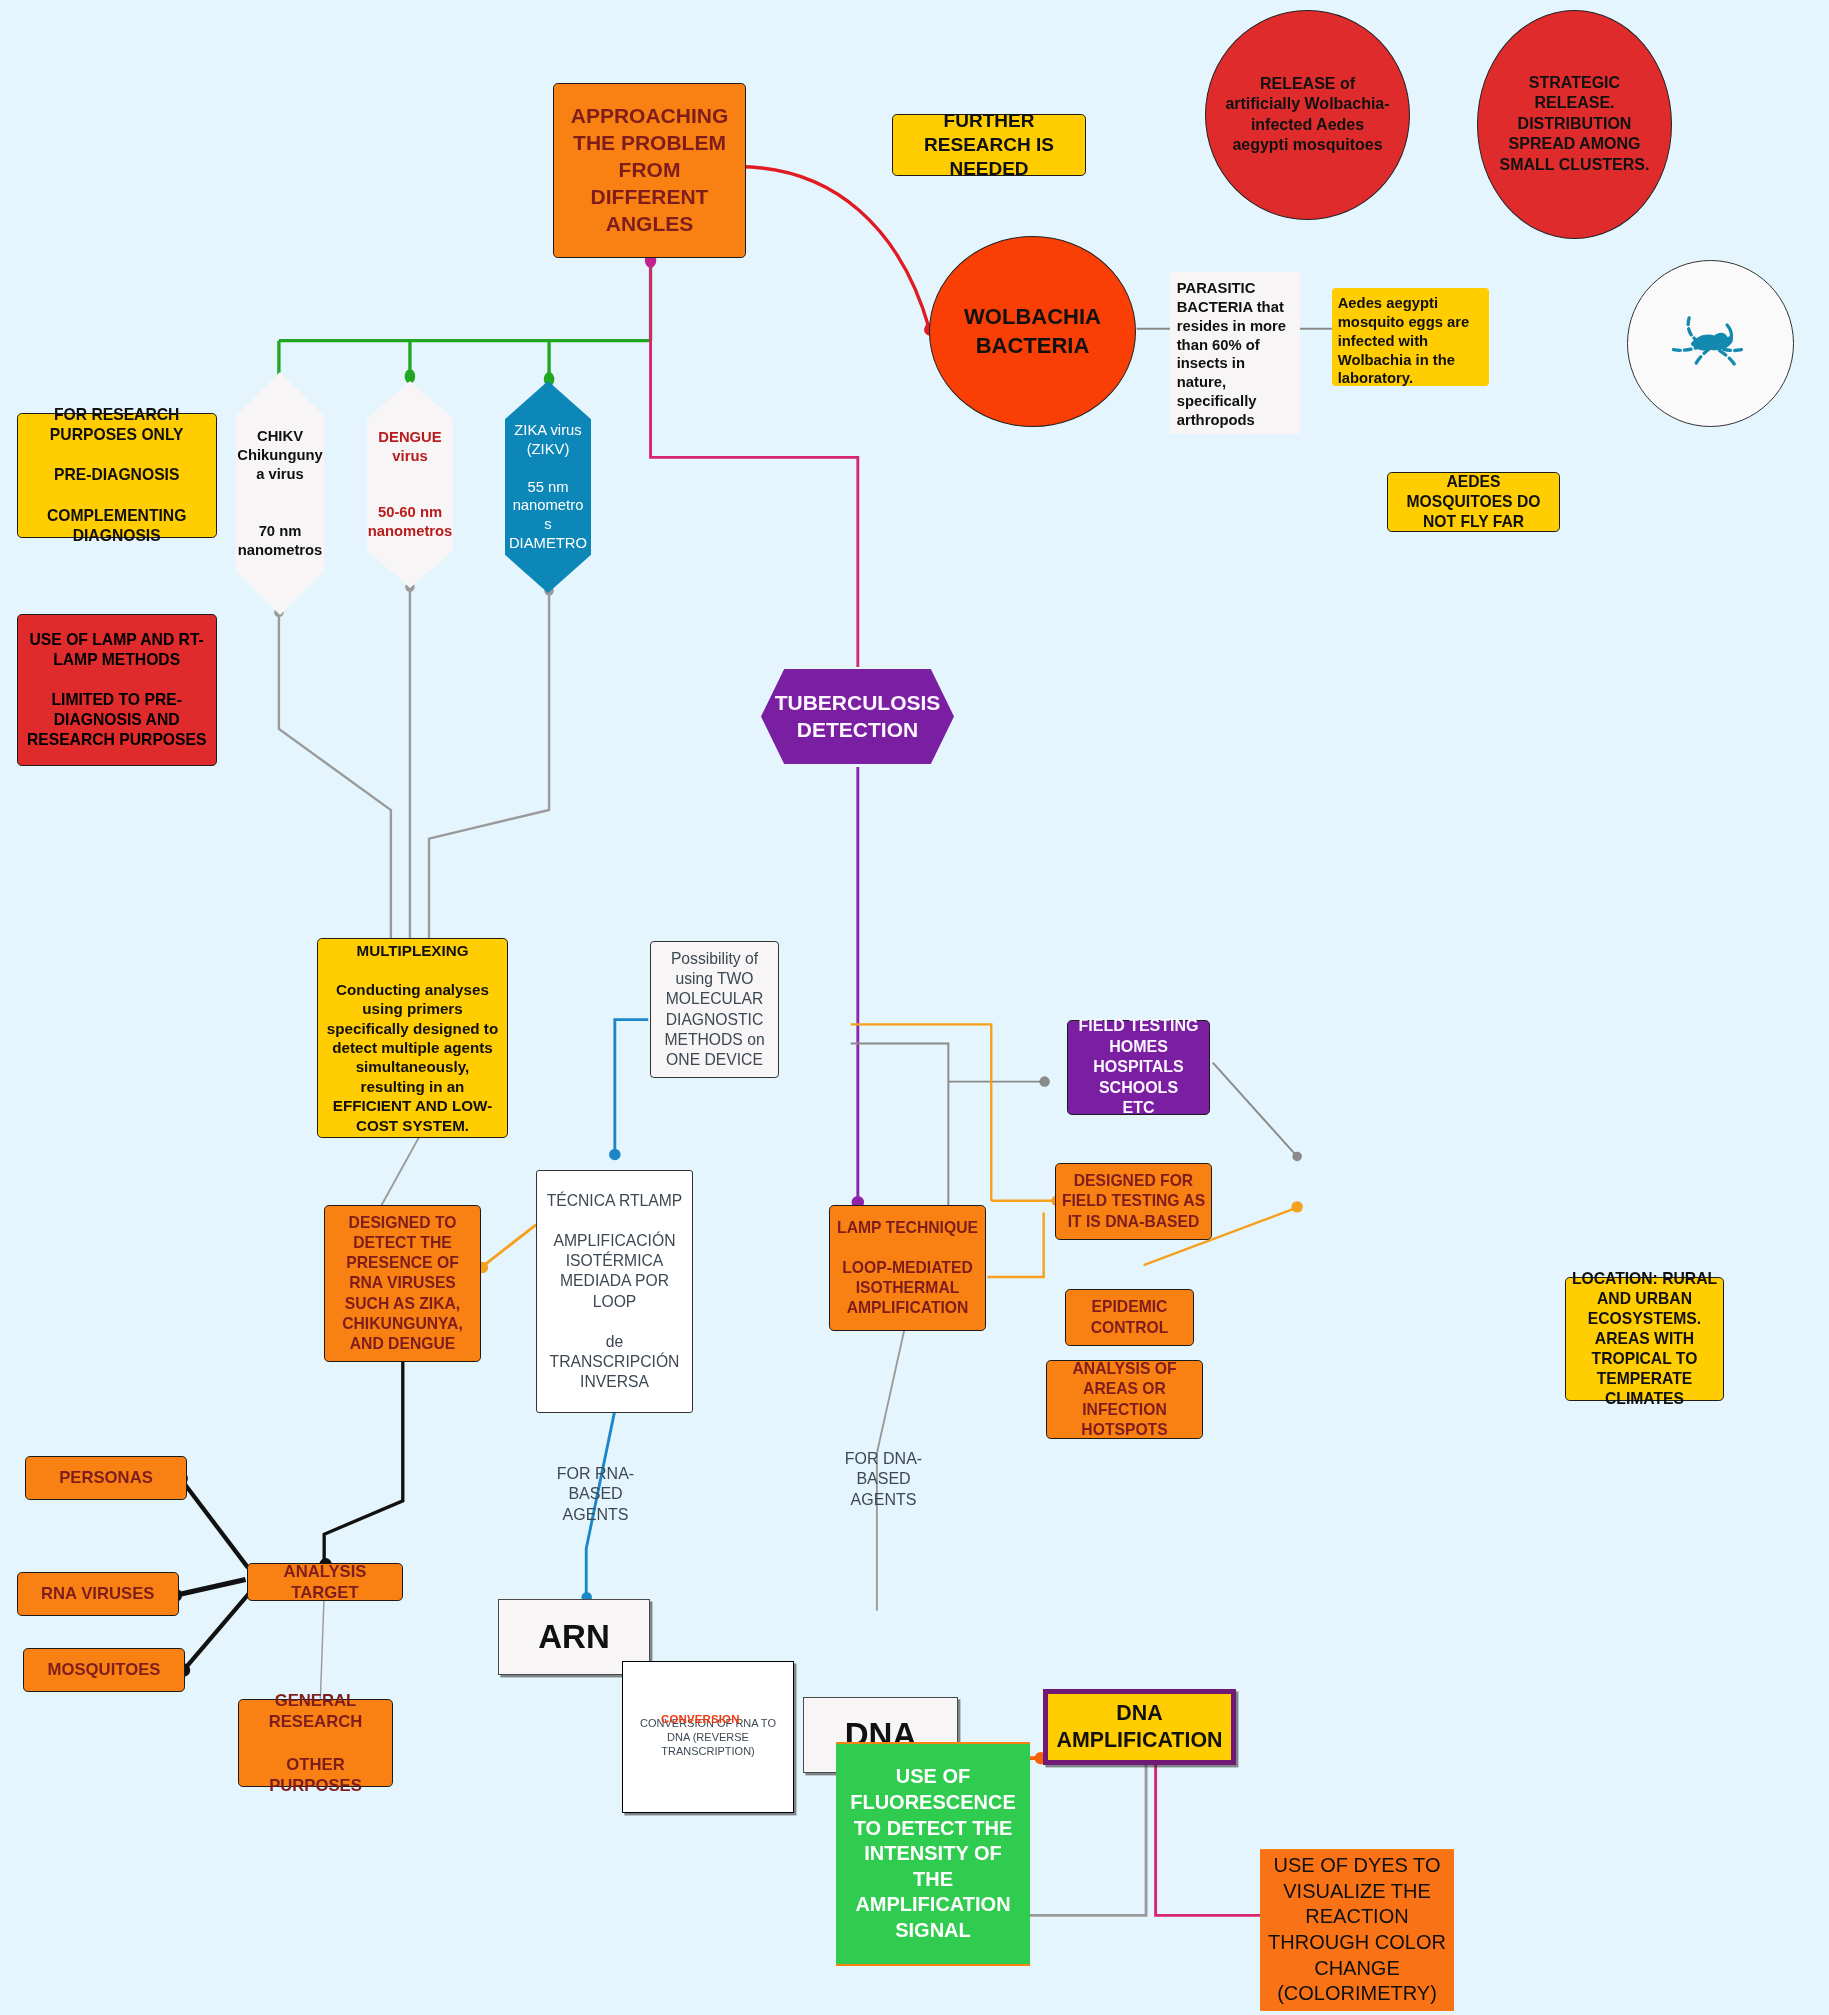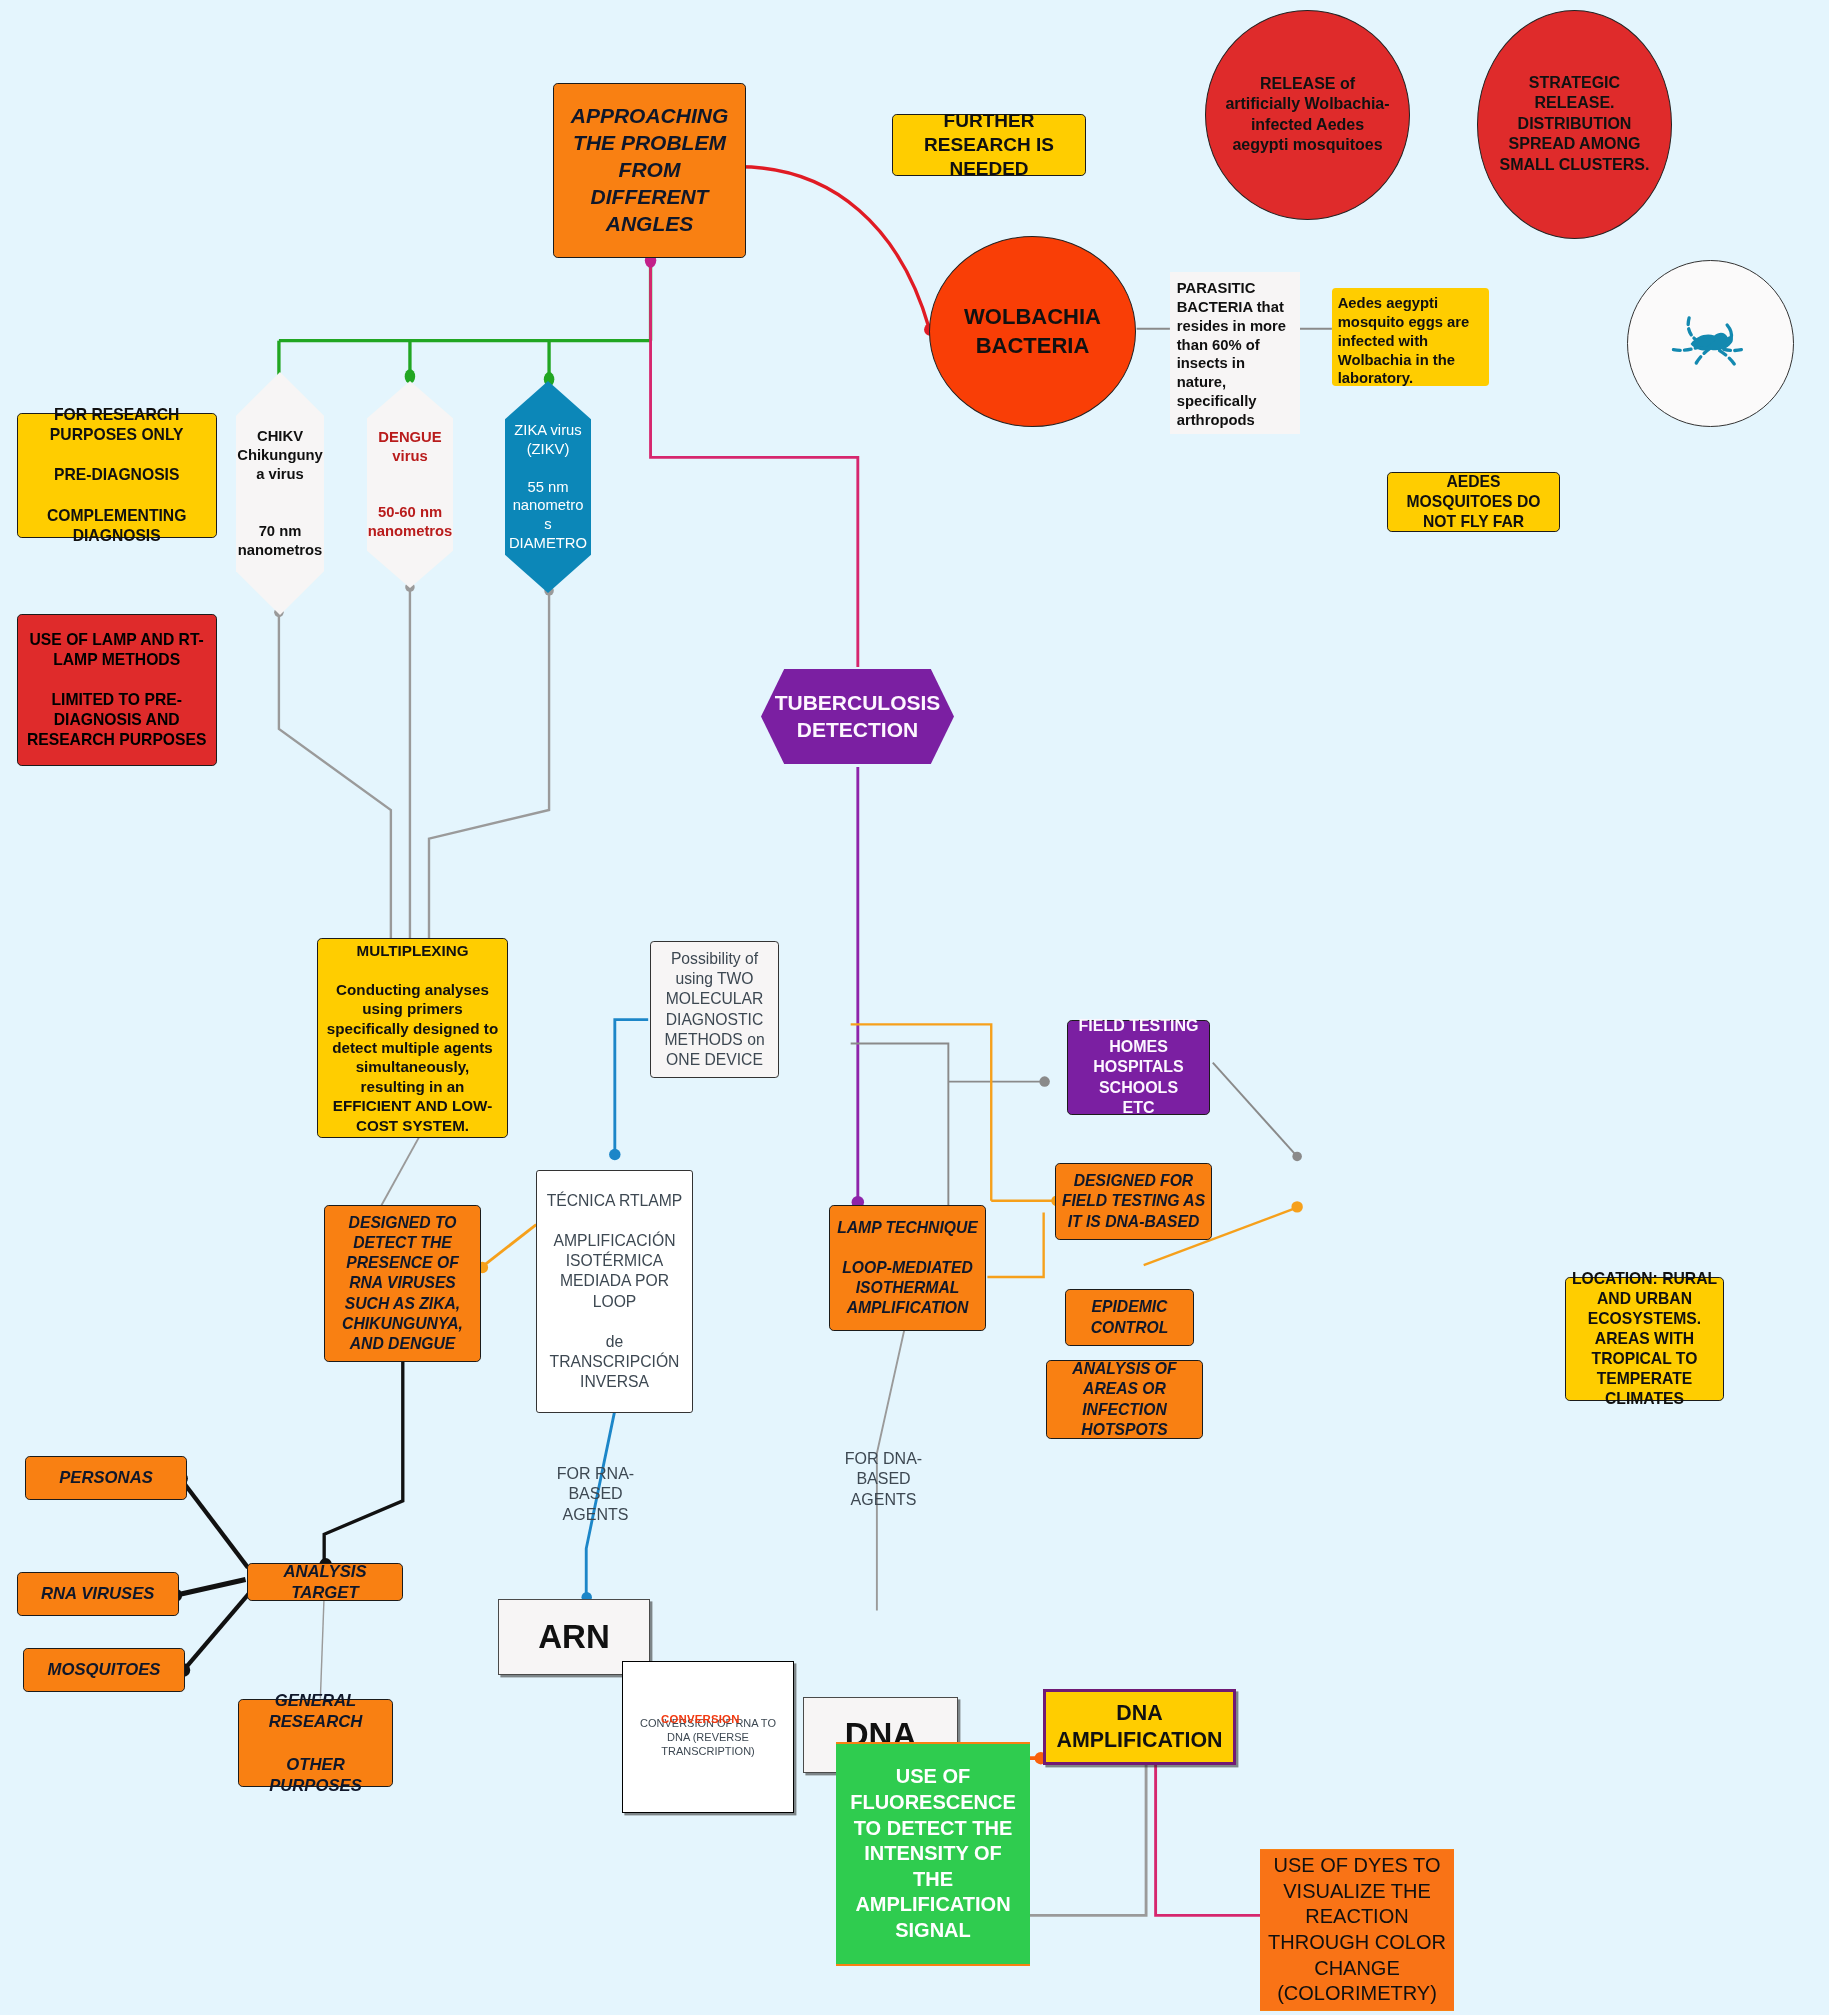--- a/index.html
+++ b/index.html
@@ -8,21 +8,21 @@
     font-family:"Liberation Sans", sans-serif;
     width:1830px;height:2015px;position:relative;overflow:hidden;
   }
   #canvas{position:absolute;inset:0;width:1830px;height:2015px;}
   svg.wires{position:absolute;left:0;top:0;width:1830px;height:2015px;pointer-events:none;}
   .node{position:absolute;box-sizing:border-box;display:flex;flex-direction:column;
         align-items:center;justify-content:center;text-align:center;}
   .rect{border:1.4px solid #1b1b1b;border-radius:4.8px;}
   .txt{white-space:pre-line;line-height:1.28;}
   
-  .orange{background:#F98012;color:#0f172a;font-weight:bold;font-style:italic;}
+  .orange{background:#F98012;color:#7f1d1d;font-weight:bold;}
   .yellow{background:#FFCD00;color:#101010;font-weight:bold;}
   .red{background:#DF2B2B;color:#000000;font-weight:bold;}
   .purple{background:#7B1FA2;color:#fdf6ff;font-weight:bold;}
   .green{background:#2FCC4F;color:#ffffff;font-weight:bold;}
   .pink{background:#f97316;color:#101010;font-weight:normal;}
   .circle{border-radius:50%;border:1px solid #222;}
   .ellipse{border-radius:50%;border:1px solid #222;}
   .hexv{
     clip-path:polygon(50% 0%,100% 18%,100% 82%,50% 100%,0% 82%,0% 18%);
   }
@@ -288,21 +288,21 @@
   </div>
 
   <div class="node shadowbox" style="left:498px;top:1599px;width:152px;height:76px;background:#F7F5F5;color:#111;font-size:33px;font-weight:bold;border:1px solid #4a4a4a;">
     <span class="txt">ARN</span>
   </div>
 
   <div class="node shadowbox" style="left:803px;top:1697px;width:155px;height:76px;background:#F7F5F5;color:#111;font-size:33px;font-weight:bold;border:1px solid #4a4a4a;">
     <span class="txt">DNA</span>
   </div>
 
-  <div class="node shadowbox" style="left:1043px;top:1689px;width:193px;height:76px;background:#FFCD00;color:#111;font-size:21.4px;font-weight:bold;border:3px solid #701a75;padding:0 5.7px;">
+  <div class="node shadowbox" style="left:1043px;top:1689px;width:193px;height:76px;background:#FFCD00;color:#111;font-size:21.4px;font-weight:bold;border:5px solid #701a75;padding:0 5.7px;">
     <span class="txt">DNA AMPLIFICATION</span>
   </div>
 
   <div class="node shadowbox" style="left:622px;top:1661px;width:172px;height:152px;background:#FFFFFF;color:#3d4852;font-size:11px;border:1px solid #000000;padding:3.8px 5.7px;">
     <span class="txt">CONVERSION OF RNA TO DNA (REVERSE TRANSCRIPTION)</span>
   </div>
 
   <div class="node green" style="left:836px;top:1742px;width:194px;height:224px;font-size:20px;padding:4.8px 6.7px;border-top:2.4px solid #F98012;border-bottom:2.4px solid #F98012;">
     <span class="txt">USE OF FLUORESCENCE TO DETECT THE INTENSITY OF THE AMPLIFICATION SIGNAL</span>
   </div>

